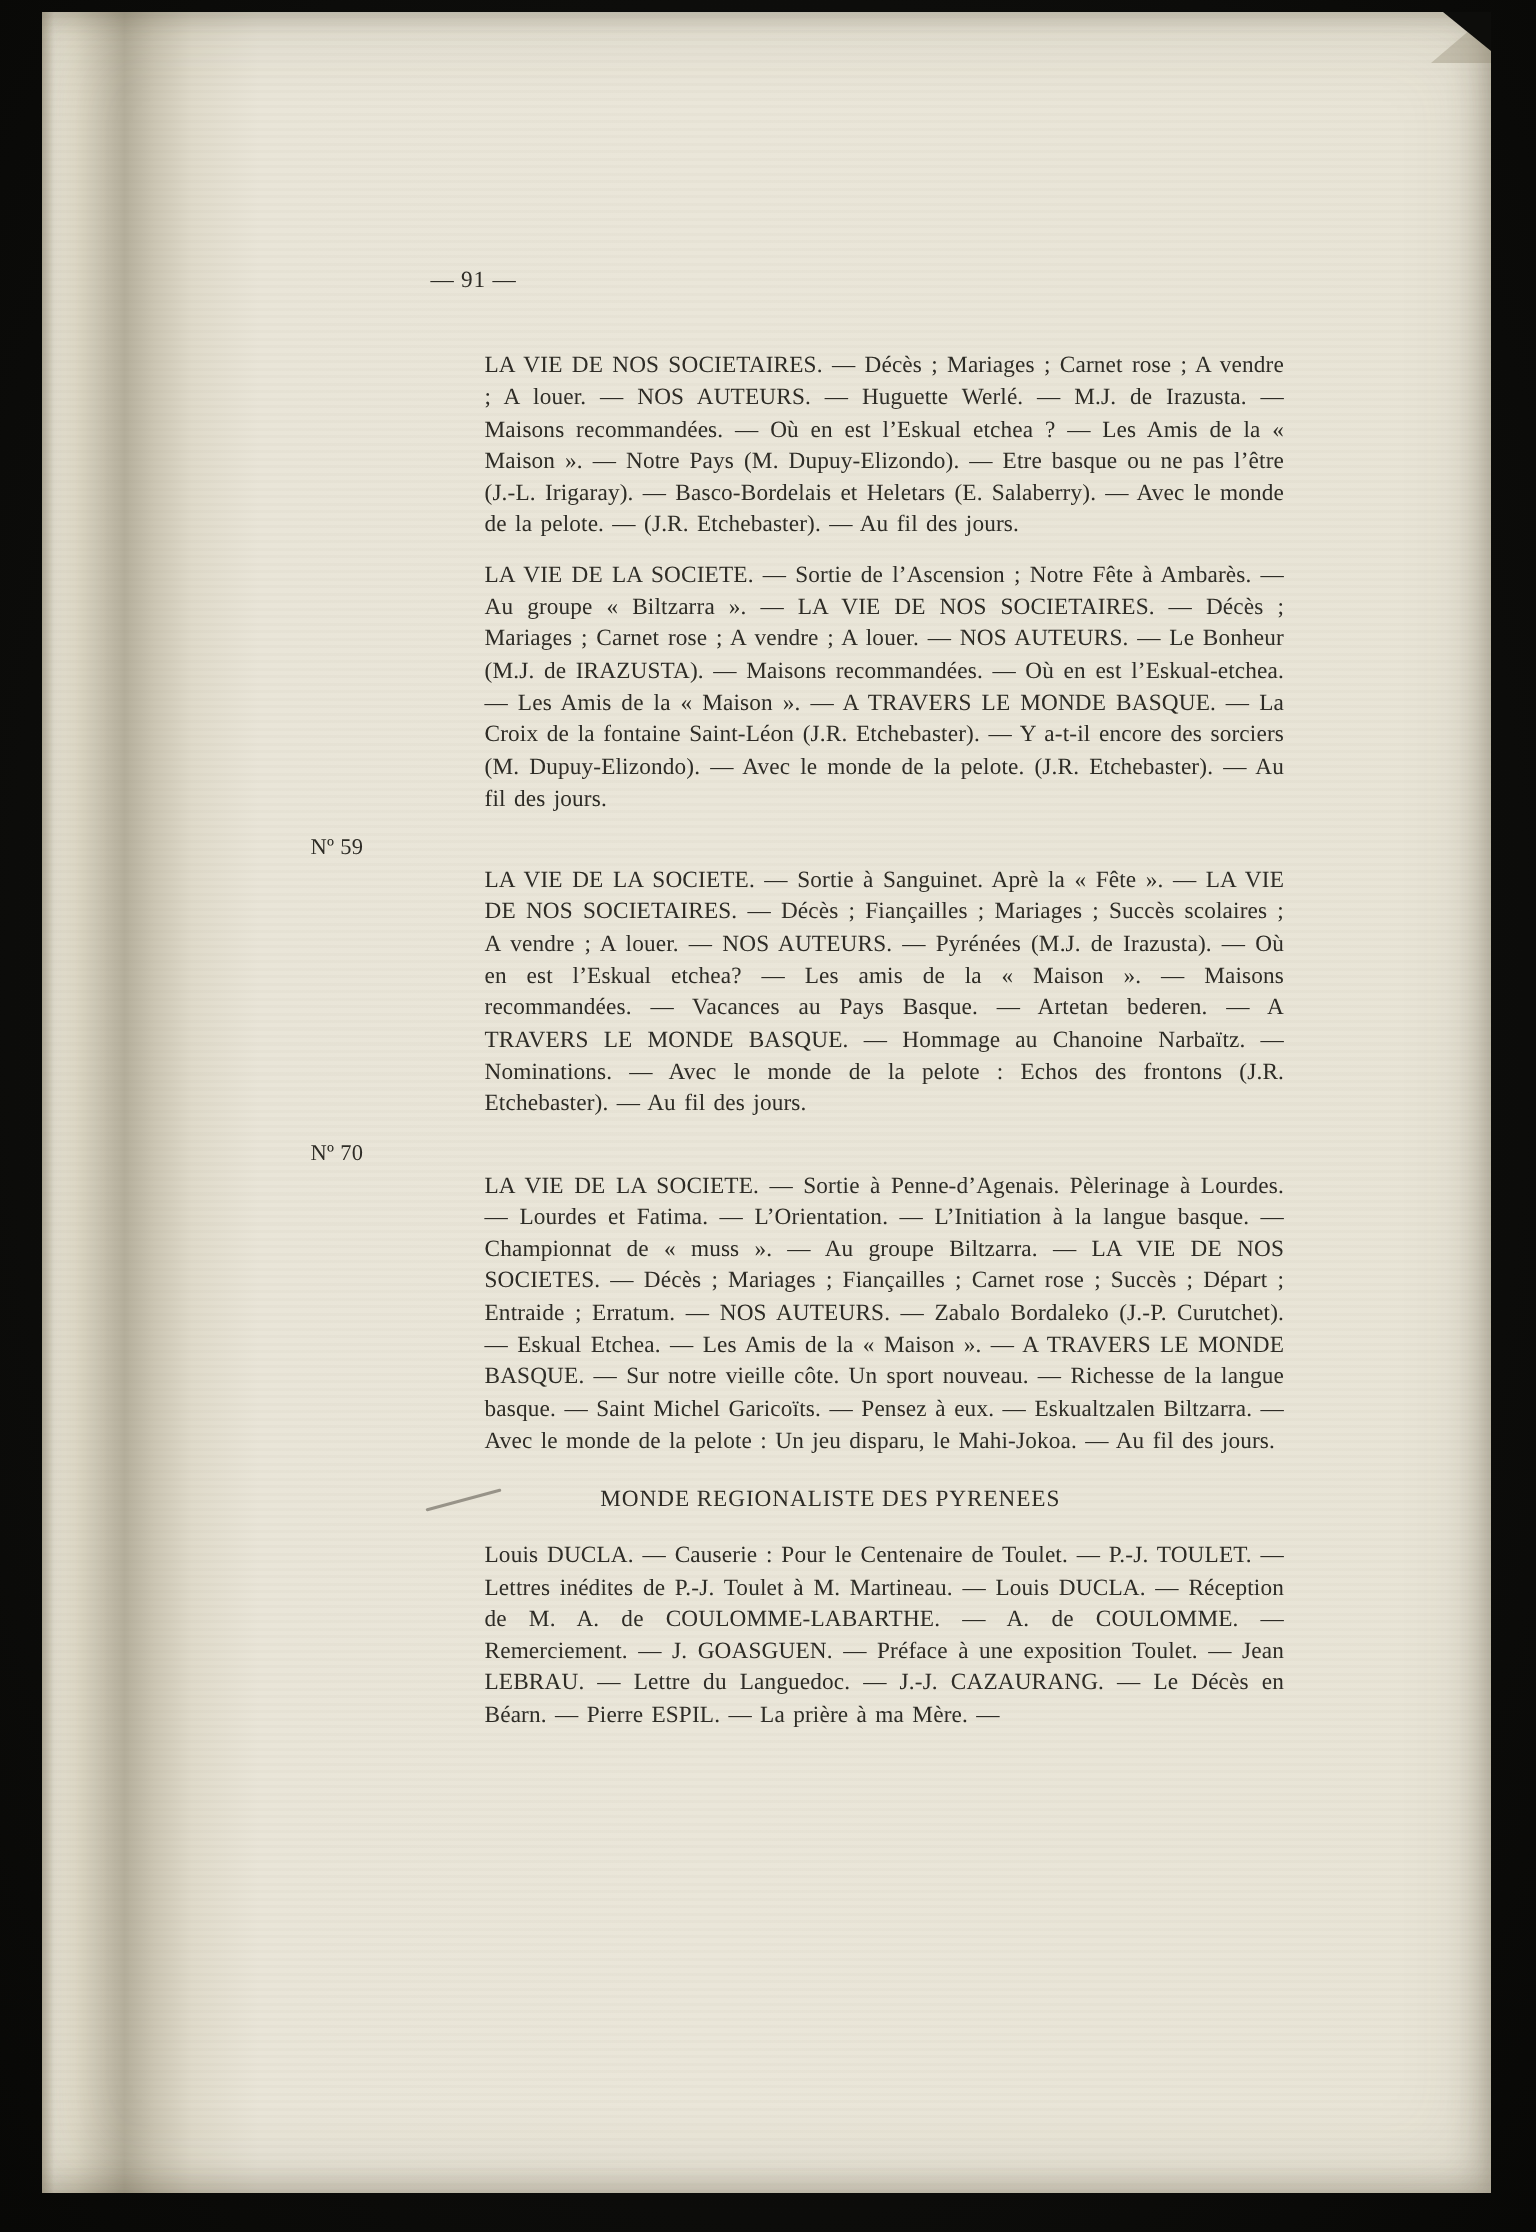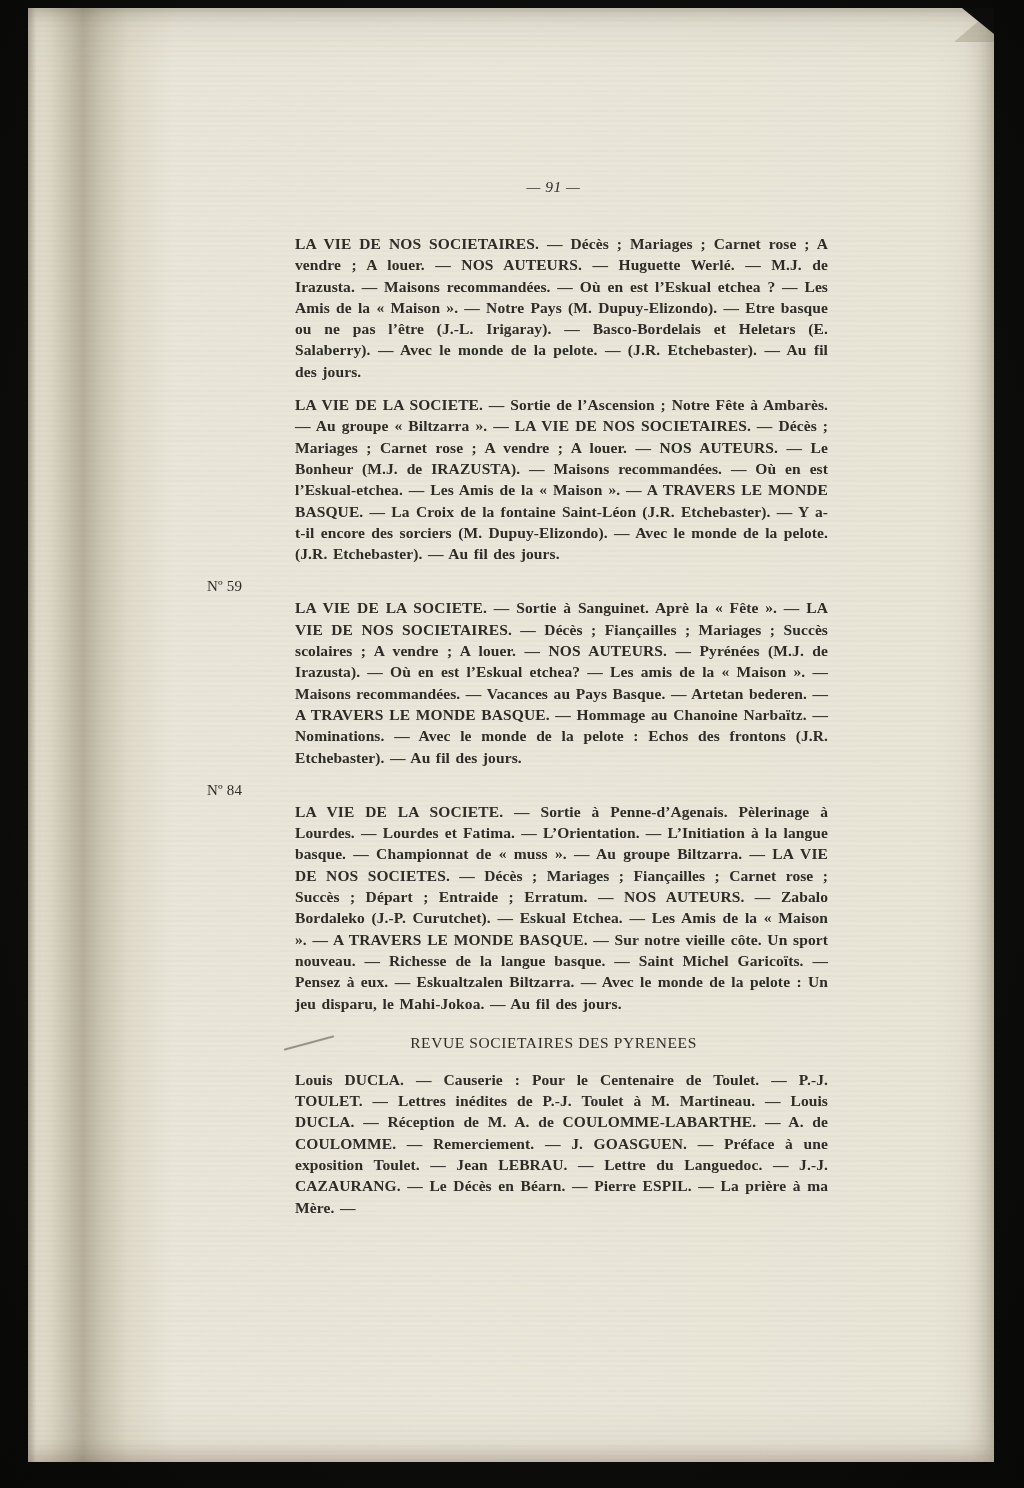--- a/index.html
+++ b/index.html
@@ -69,35 +69,32 @@
   .content {
     position: absolute;
     left: 179px;
     top: 0;
     width: 615px;
     color: #2e2c26;
   }
   .pagenum {
     margin: 168px 0 36px 80px;
     width: 533px;
-    text-align: center;
     font-size: 15.5px;
     line-height: 21px;
     letter-spacing: 0.5px;
-    font-style: italic;
   }
   .entry-text {
-    margin: 0 0 0 88px;
+    margin: 0 0 0 116px;
     width: 533px;
     text-align: justify;
     font-size: 15.5px;
     line-height: 21.3px;
     word-spacing: 0.10em;
     letter-spacing: 0.1px;
-    font-weight: bold;
   }
   .entry {
     margin-top: 12px;
   }
   .entry-label {
     margin: 0;
     font-size: 15px;
     line-height: 21px;
     letter-spacing: 0.2px;
   }
@@ -145,27 +142,27 @@
       <div class="entry">
         <p class="entry-text">LA VIE DE LA SOCIETE. — Sortie de l’Ascension ; Notre Fête à Ambarès. — Au groupe « Biltzarra ». — LA VIE DE NOS SOCIETAIRES. — Décès ; Mariages ; Carnet rose ; A vendre ; A louer. — NOS AUTEURS. — Le Bonheur (M.J. de IRAZUSTA). — Maisons recommandées. — Où en est l’Eskual-etchea. — Les Amis de la « Maison ». — A TRAVERS LE MONDE BASQUE. — La Croix de la fontaine Saint-Léon (J.R. Etchebaster). — Y a-t-il encore des sorciers (M. Dupuy-Elizondo). — Avec le monde de la pelote. (J.R. Etchebaster). — Au fil des jours.</p>
       </div>
 
       <div class="entry">
         <div class="entry-label">Nº 59</div>
         <p class="entry-text">LA VIE DE LA SOCIETE. — Sortie à Sanguinet. Aprè la « Fête ». — LA VIE DE NOS SOCIETAIRES. — Décès ; Fiançailles ; Mariages ; Succès scolaires ; A vendre ; A louer. — NOS AUTEURS. — Pyrénées (M.J. de Irazusta). — Où en est l’Eskual etchea? — Les amis de la « Maison ». — Maisons recommandées. — Vacances au Pays Basque. — Artetan bederen. — A TRAVERS LE MONDE BASQUE. — Hommage au Chanoine Narbaïtz. — Nominations. — Avec le monde de la pelote : Echos des frontons (J.R. Etchebaster). — Au fil des jours.</p>
       </div>
 
       <div class="entry">
-        <div class="entry-label">Nº 84</div>
+        <div class="entry-label">Nº 70</div>
         <p class="entry-text">LA VIE DE LA SOCIETE. — Sortie à Penne-d’Agenais. Pèlerinage à Lourdes. — Lourdes et Fatima. — L’Orientation. — L’Initiation à la langue basque. — Championnat de « muss ». — Au groupe Biltzarra. — LA VIE DE NOS SOCIETES. — Décès ; Mariages ; Fiançailles ; Carnet rose ; Succès ; Départ ; Entraide ; Erratum. — NOS AUTEURS. — Zabalo Bordaleko (J.-P. Curutchet). — Eskual Etchea. — Les Amis de la « Maison ». — A TRAVERS LE MONDE BASQUE. — Sur notre vieille côte. Un sport nouveau. — Richesse de la langue basque. — Saint Michel Garicoïts. — Pensez à eux. — Eskualtzalen Biltzarra. — Avec le monde de la pelote : Un jeu disparu, le Mahi-Jokoa. — Au fil des jours.</p>
       </div>
 
       <div class="heading-row">
         <span class="pencil"></span>
-        <span class="heading">REVUE SOCIETAIRES DES PYRENEES</span>
+        <span class="heading">MONDE REGIONALISTE DES PYRENEES</span>
       </div>
 
       <div class="entry after-heading">
         <p class="entry-text">Louis DUCLA. — Causerie : Pour le Centenaire de Toulet. — P.-J. TOULET. — Lettres inédites de P.-J. Toulet à M. Martineau. — Louis DUCLA. — Réception de M. A. de COULOMME-LABARTHE. — A. de COULOMME. — Remerciement. — J. GOASGUEN. — Préface à une exposition Toulet. — Jean LEBRAU. — Lettre du Languedoc. — J.-J. CAZAURANG. — Le Décès en Béarn. — Pierre ESPIL. — La prière à ma Mère. —</p>
       </div>
 
     </div>
   </div>
 </div>
 

